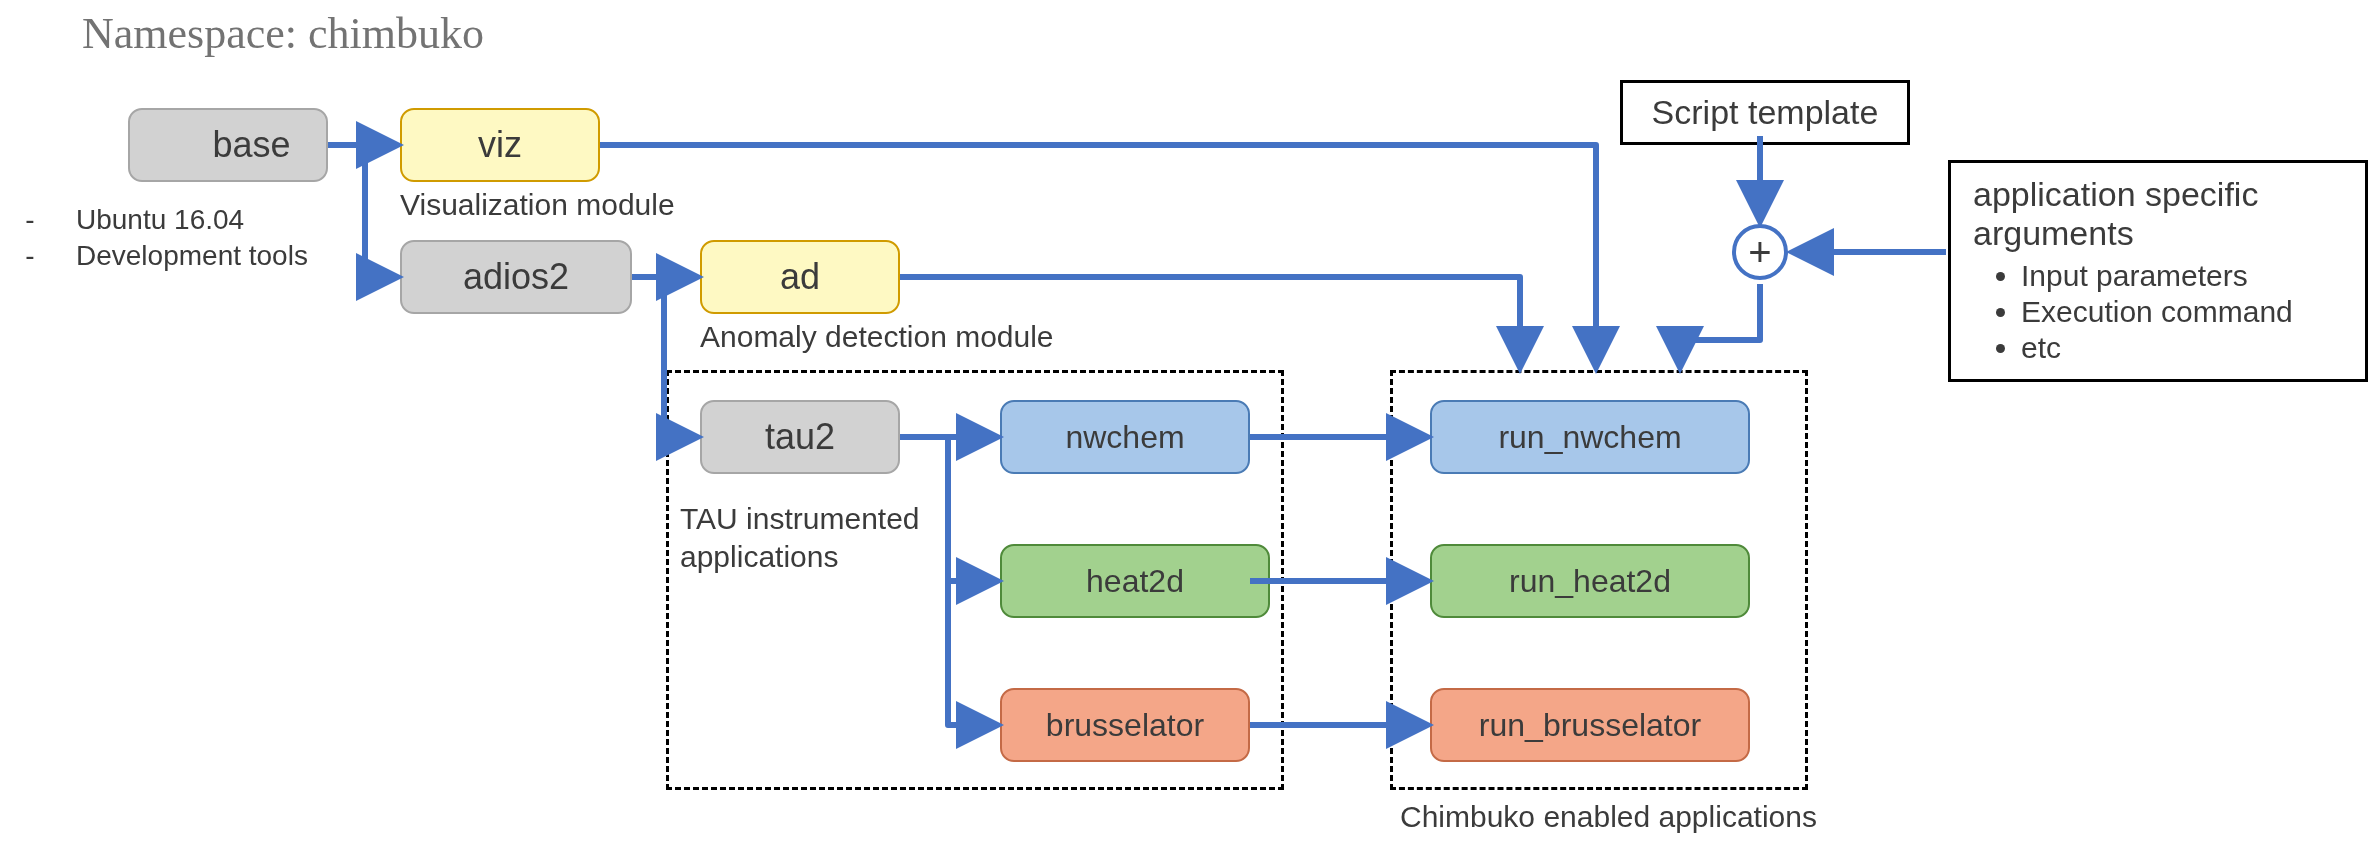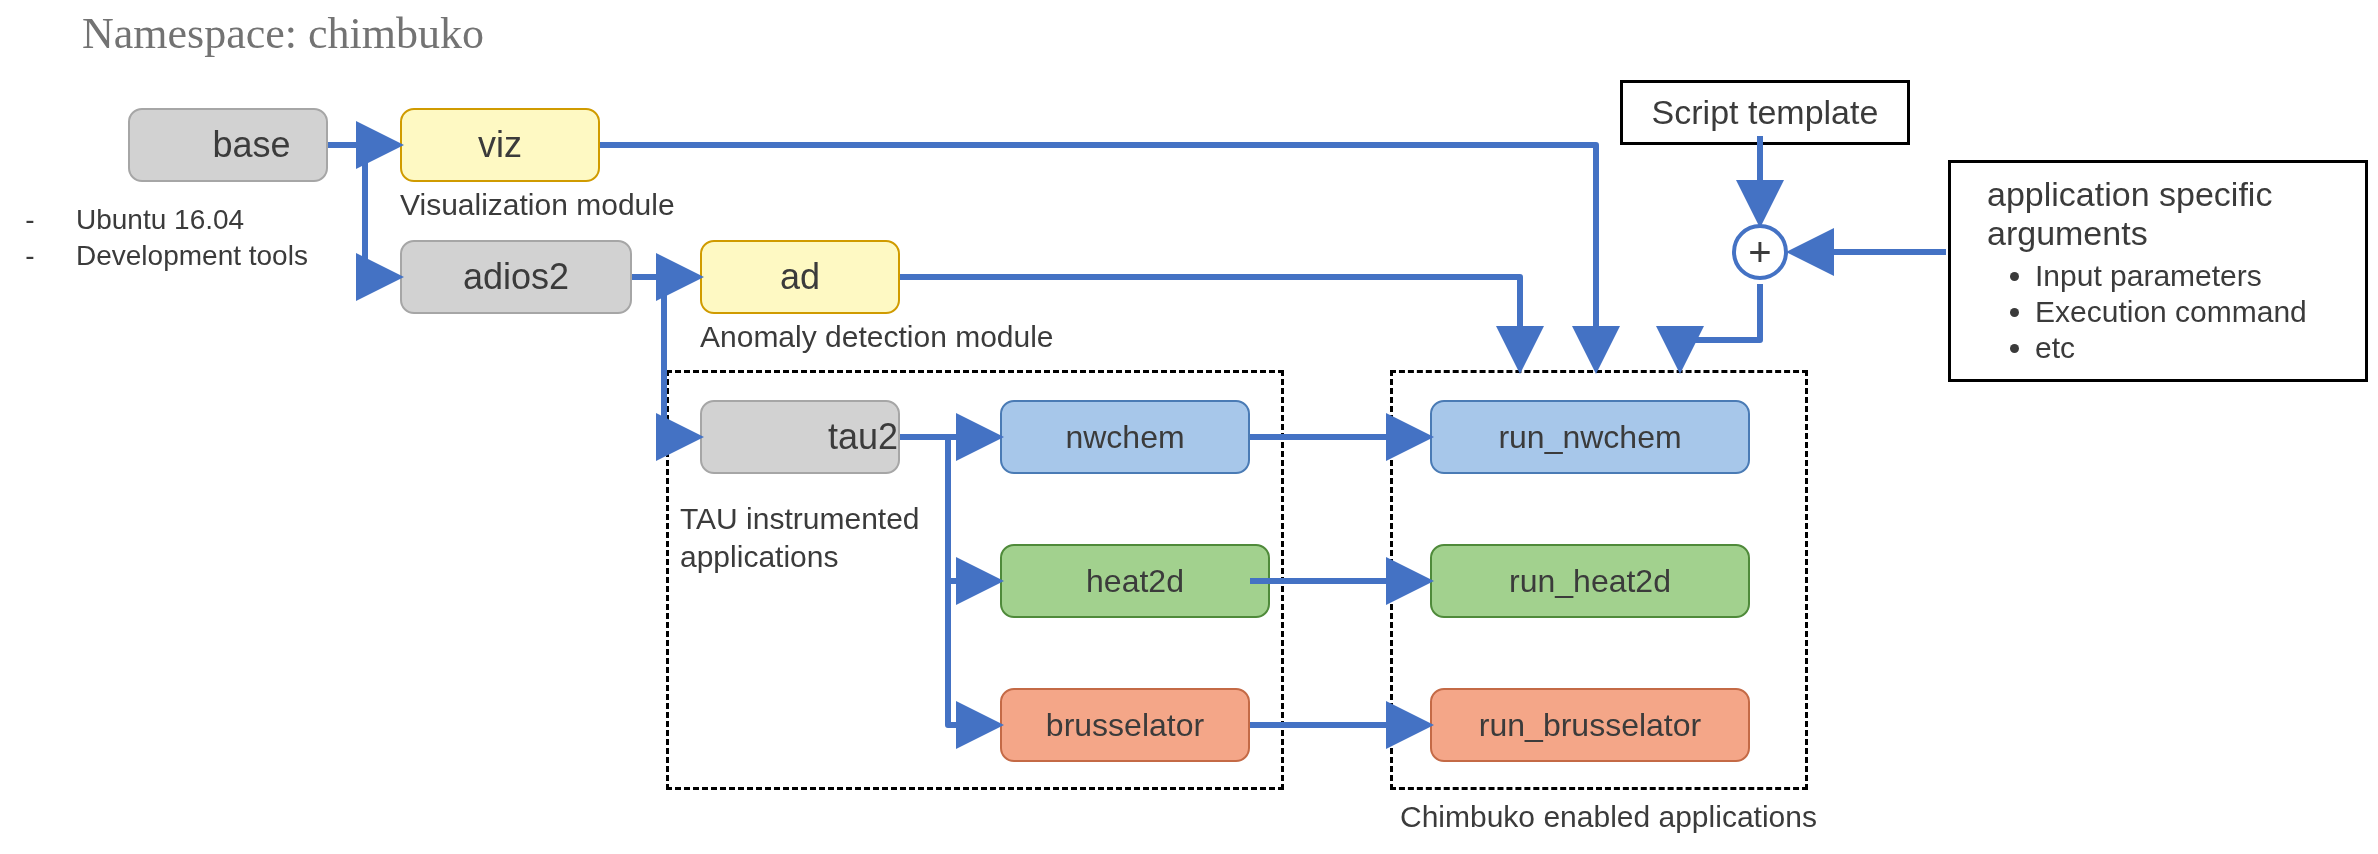--- a/index.html
+++ b/index.html
@@ -35,21 +35,21 @@
   .node.yellow { background: #fef9c3; border-color: #d09b00; }
   .node.blue   { background: #a7c7ea; border-color: #4a7bb5; }
   .node.green  { background: #a2d18e; border-color: #4f8a3a; }
   .node.orange { background: #f4a688; border-color: #c46a46; }
 
   .plainbox {
     position: absolute;
     background: #ffffff;
     border: 3px solid #000000;
     box-sizing: border-box;
-    padding: 12px 36px;
+    padding: 12px 22px;
     font-size: 34px;
     color: #3b3b3b;
   }
   .plainbox ul {
     margin: 6px 0 0 0.2em;
     padding-left: 1.4em;
     font-size: 30px;
   }
   .plainbox li { margin: 2px 0; }
 
@@ -118,21 +118,21 @@
 
   <div class="node gray" style="left:400px; top:240px; width:232px; height:74px;">
     <span>adios2</span>
   </div>
 
   <div class="node yellow" style="left:700px; top:240px; width:200px; height:74px;">
     <span>ad</span>
   </div>
   <div class="label" style="left:700px; top:320px;">Anomaly detection module</div>
 
-  <div class="node gray" style="left:700px; top:400px; width:200px; height:74px;justify-content:flex-end;">
+  <div class="node gray" style="left:700px; top:400px; width:200px; height:74px;">
     <span>tau2</span>
   </div>
 
   <div class="dashgroup" style="left:666px; top:370px; width:618px; height:420px;"></div>
   <div class="label" style="left:680px; top:500px; width:320px; line-height:1.25;">
     <span>TAU instrumented applications</span>
   </div>
 
   <div class="node blue" style="left:1000px; top:400px; width:250px; height:74px; font-size:32px;">
     <span>nwchem</span>

